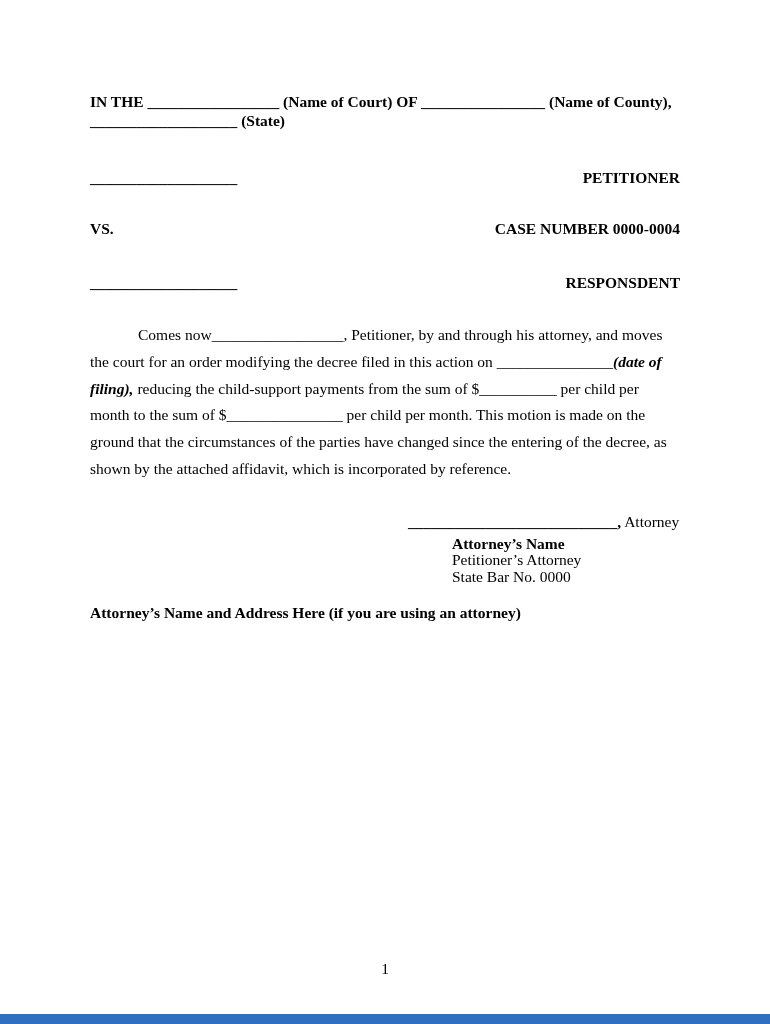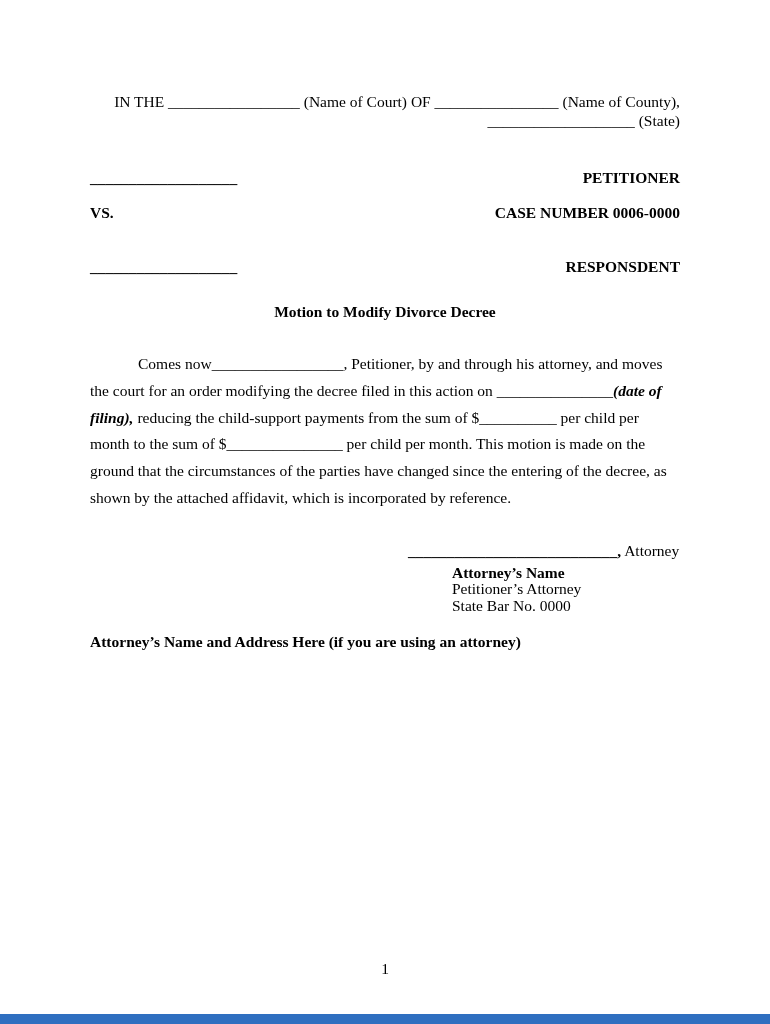--- a/index.html
+++ b/index.html
@@ -9,30 +9,30 @@
     height: 1024px;
     position: relative;
     background: #ffffff;
     font-family: "Liberation Serif", serif;
     font-size: 15.5px;
     color: #000000;
     overflow: hidden;
   }
   .content { padding: 92px 90px 0 90px; }
 
-  .header-block { text-align: right; font-weight: normal; line-height: 19px; }
+  .header-block { text-align: left; font-weight: bold; line-height: 19px; }
 
   .party-row {
     display: flex;
     justify-content: space-between;
     font-weight: bold;
     line-height: 19px;
   }
   .row-petitioner { margin-top: 38px; }
-  .row-vs        { margin-top: 16px; gap: 46px; }
+  .row-vs        { margin-top: 32px; gap: 46px; }
   .row-respondent{ margin-top: 35px; }
 
   .doc-title {
     text-align: center;
     font-weight: bold;
     margin-top: 26px;
     line-height: 19px;
   }
 
   .body-par {
@@ -101,29 +101,28 @@
       <div><span>___________________</span> <span>(State)</span></div>
     </div>
 
     <div class="party-row row-petitioner">
       <span>___________________</span>
       <span>PETITIONER</span>
     </div>
 
     <div class="party-row row-vs">
       <span>VS.</span>
-      <span>CASE NUMBER 0006-0000</span>
+      <span>CASE NUMBER 0000-0004</span>
     </div>
 
     <div class="party-row row-respondent">
       <span>___________________</span>
       <span>RESPONSDENT</span>
     </div>
 
-    <div class="doc-title">Motion to Modify Divorce Decree</div>
 
     <p class="body-par"><span>Comes now</span><span>_________________</span><span>, Petitioner, by and through his attorney, and moves the court for an order modifying the decree filed in this action on </span><span>_______________</span><span class="italic-bold">(date of filing),</span><span> reducing the child-support payments from the sum of $</span><span>__________</span><span> per child per month to the sum of $</span><span>_______________</span><span> per child per month. This motion is made on the ground that the circumstances of the parties have changed since the entering of the decree, as shown by the attached affidavit, which is incorporated by reference.</span></p>
 
 
     <div class="plaintiff-line"><span class="blank">___________________________,</span><span> Attorney</span></div>
 
 
     <div class="attorney-block">
       <div class="attorney-name">Attorney’s Name</div>
       <div>Petitioner’s Attorney</div>

